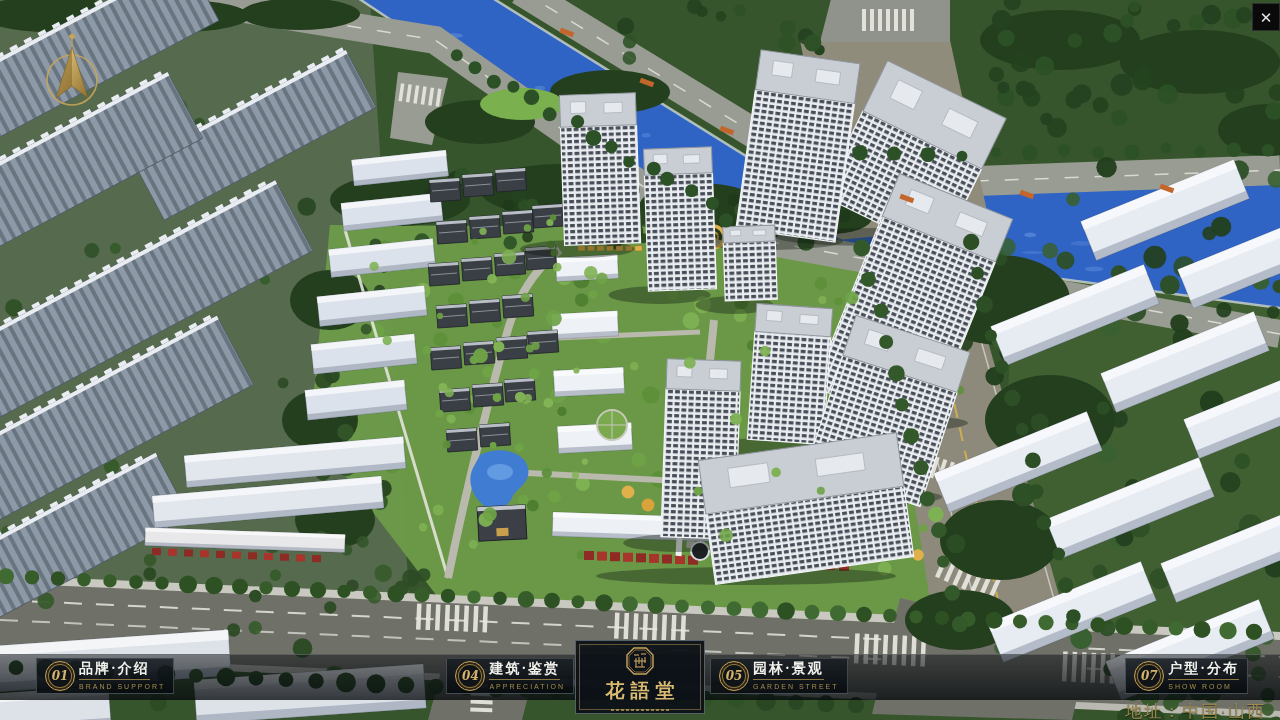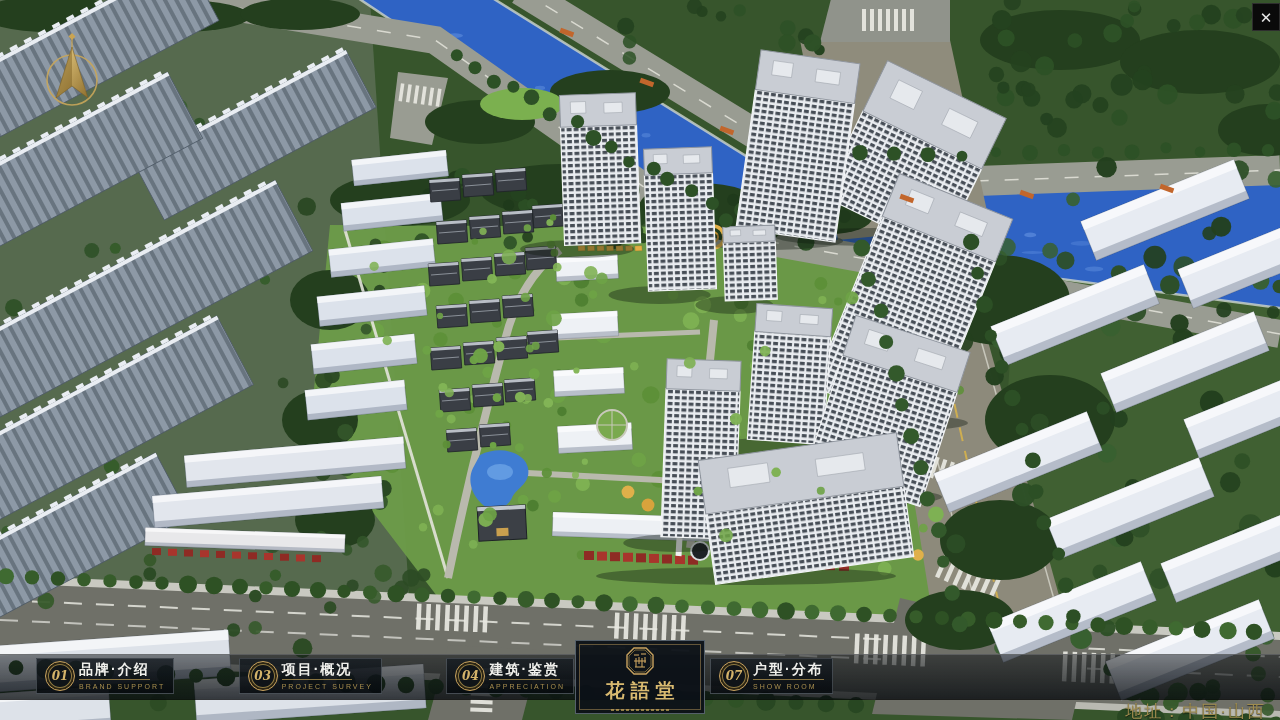--- a/index.html
+++ b/index.html
@@ -24,21 +24,21 @@
             background:linear-gradient(180deg,rgba(22,28,34,.82),rgba(6,10,14,.88));
             border:1px solid rgba(165,175,185,.32);cursor:pointer;box-sizing:border-box;}
   .medal{width:28px;height:28px;border-radius:50%;flex:0 0 28px;
          border:1px solid #c9a35f;background:#101418;
          box-shadow:inset 0 0 0 2px rgba(0,0,0,.7),inset 0 0 0 3px #8f7a42;
          display:flex;align-items:center;justify-content:center;}
   .medal i{font-family:"DejaVu Serif",serif;font-style:italic;font-weight:bold;
            font-size:12px;color:#d4b36a;}
   .nav-txt{display:flex;flex-direction:column;align-items:flex-start;line-height:1;}
   .nav-zh{font-size:14px;font-weight:bold;color:#f0f0ec;letter-spacing:2px;white-space:nowrap;
-          padding-bottom:3px;border-bottom:1px solid rgba(178,148,80,.75);font-style:normal;}
+          padding-bottom:3px;border-bottom:1px solid rgba(178,148,80,.75);font-style:normal;font-family:Liberation Serif, serif;}
   .nav-en{font-size:7px;color:#a98f4f;letter-spacing:2px;margin-top:3px;white-space:nowrap;
           text-decoration:none;font-style:normal;}
   .nav-item b,.nav-item u{text-decoration:none;}
 
   .logo-box{position:absolute;left:575px;top:640px;width:130px;height:74px;
             background:rgba(12,17,23,.95);border:1px solid #55606a;cursor:pointer;
             display:flex;flex-direction:column;align-items:center;justify-content:flex-start;
             padding-top:5px;box-sizing:border-box;}
   .logo-inner{position:absolute;inset:3px;border:1px solid rgba(201,163,95,.45);pointer-events:none;}
   .logo-title{font-family:"DejaVu Serif",serif;font-weight:bold;font-size:19px;color:#d9ba70;
@@ -1291,39 +1291,39 @@
         <span class="medal">
             <i>01</i>
           </span>
         <span class="nav-txt">
             <b class="nav-zh">品牌·介绍</b>
             <u class="nav-en">BRAND SUPPORT</u>
           </span>
       </div>
       <div class="nav-item">
         <span class="medal">
-            <i>03</i>
-          </span>
-        <span class="nav-txt">
-            <b class="nav-zh">项目·概况</b>
-            <u class="nav-en">PROJECT SURVEY</u>
-          </span>
-      </div>
-      <div class="nav-item">
-        <span class="medal">
             <i>04</i>
           </span>
         <span class="nav-txt">
             <b class="nav-zh">建筑·鉴赏</b>
             <u class="nav-en">APPRECIATION</u>
           </span>
       </div>
     </div>
 
     <div class="nav-group nav-right">
+      <div class="nav-item">
+        <span class="medal">
+            <i>05</i>
+          </span>
+        <span class="nav-txt">
+            <b class="nav-zh">园林·景观</b>
+            <u class="nav-en">GARDEN STREET</u>
+          </span>
+      </div>
       <div class="nav-item">
         <span class="medal">
             <i>07</i>
           </span>
         <span class="nav-txt">
             <b class="nav-zh">户型·分布</b>
             <u class="nav-en">SHOW ROOM</u>
           </span>
       </div>
     </div>

